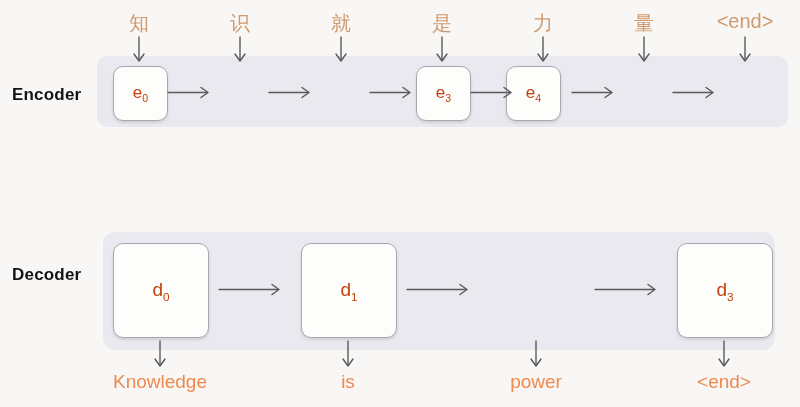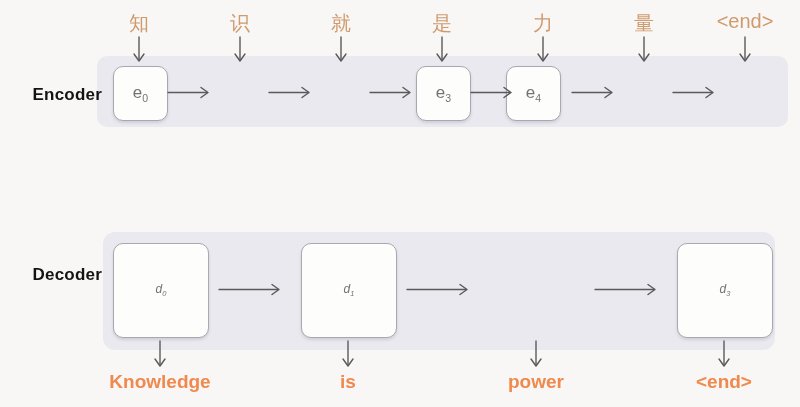--- a/index.html
+++ b/index.html
@@ -18,45 +18,44 @@
     background:#eae9ef;
     border-radius:12px;
   }
   .band.encoder{left:97px;top:56px;width:691px;height:71px;border-radius:10px;}
   .band.decoder{left:103px;top:232px;width:672px;height:118px;}
   .section-label{
     position:absolute;
     left:12px;width:90px;
     font-size:17px;font-weight:bold;color:#141414;
     letter-spacing:.2px;
-    text-align:right;
   }
   .section-label.encoder{top:85px;}
   .section-label.decoder{top:265px;}
   .box{
     position:absolute;
     background:#fdfdfc;
     border:1.5px solid #a8a8b0;
     border-radius:10px;
     box-shadow:0 2px 3px rgba(90,90,110,.18);
     display:flex;align-items:center;justify-content:center;
-    color:#737373;
+    color:#c2410c;
   }
   .box.e-box{top:66px;width:53px;height:53px;font-size:17px;}
-  .box.d-box{top:243px;width:94px;height:93px;font-size:12px;font-style:italic;}
+  .box.d-box{top:243px;width:94px;height:93px;font-size:19px;}
   .unit-label sub{font-size:.62em;}
   .src-token{
     position:absolute;top:10px;width:80px;
     text-align:center;
     font-size:20px;color:#cf9b6e;
   }
   .out-token{
     position:absolute;top:371px;width:160px;
     text-align:center;
-    font-size:19px;font-weight:bold;color:#f0894d;
+    font-size:19px;font-weight:normal;color:#f0894d;
   }
   .arrow{position:absolute;display:block;}
   .arrow line,.arrow polyline{
     stroke:#5a5a5a;stroke-width:1.4;fill:none;
     stroke-linecap:round;stroke-linejoin:round;
   }
 </style>
 </head>
 <body>
 

